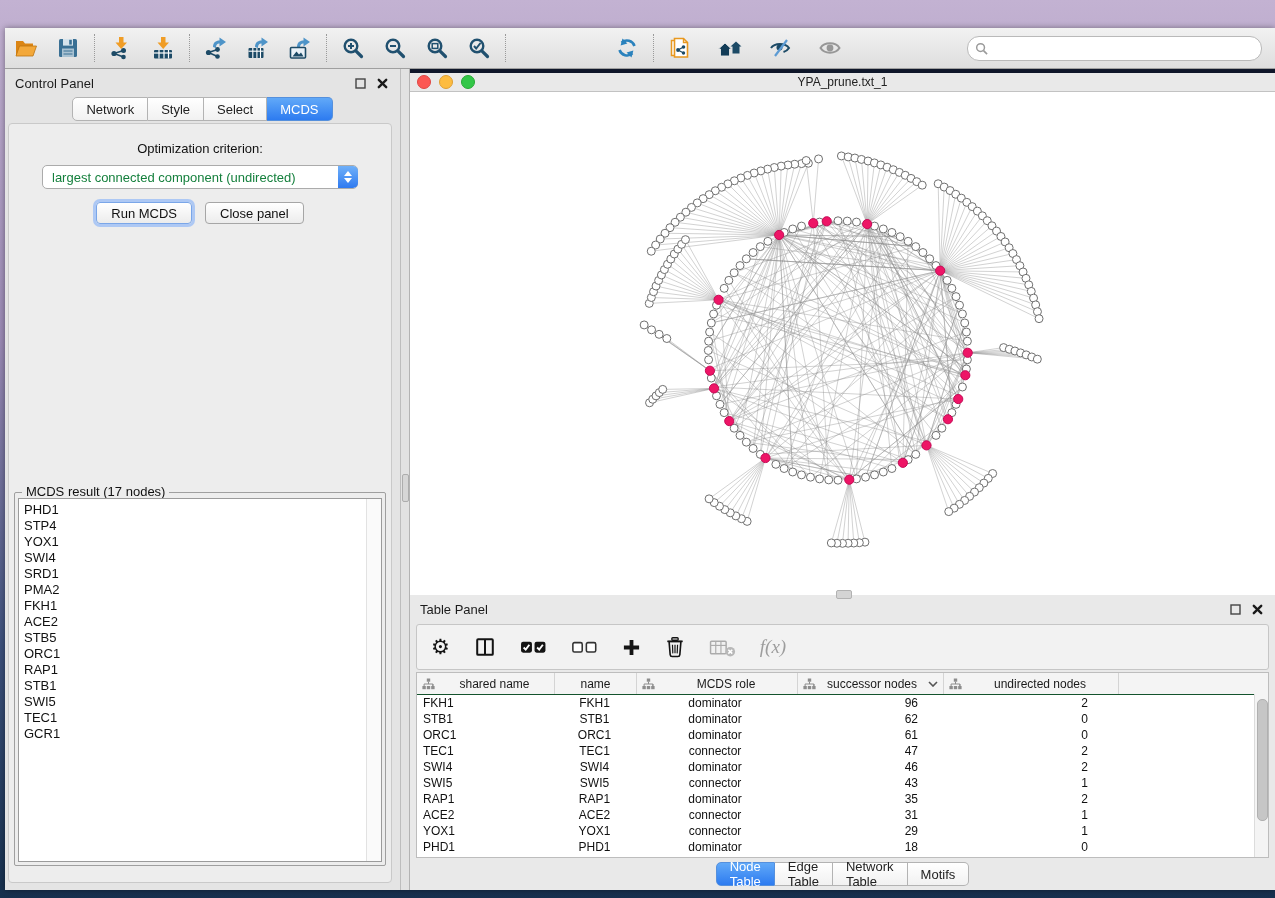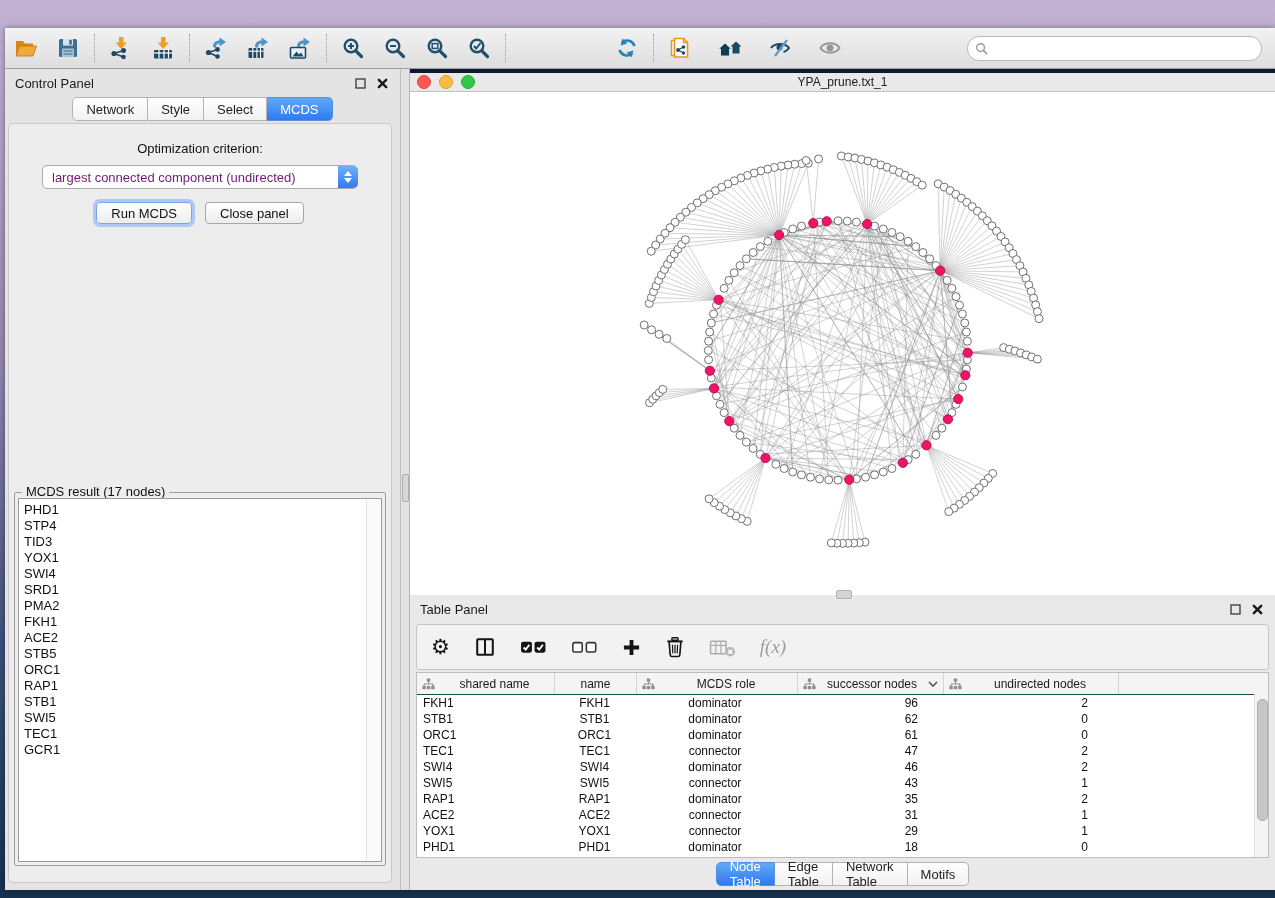--- a/index.html
+++ b/index.html
@@ -30,21 +30,21 @@
   .seg-tab{font-size:13px;color:#222;background:linear-gradient(#ffffff,#f1f1f1);
     border:1px solid #b3b3b3;border-left-width:0;padding:0 13px;display:flex;align-items:center;cursor:pointer;}
   .seg-tab:first-child{border-left-width:1px;border-radius:5px 0 0 5px;}
   .seg-tab:last-child{border-radius:0 5px 5px 0;}
   .seg-tab.active{background:linear-gradient(#61a9f8,#2d7bf0);color:#fff;border-color:#5590dd;}
   #cp-inner{flex:1;margin:2px 8px 7px 3px;background:#ededed;border:1px solid #c9c9c9;border-radius:4px;
     display:flex;flex-direction:column;align-items:center;min-height:0;}
   #opt-label{margin-top:17px;font-size:13px;color:#111;}
   #opt-select{margin-top:9px;width:314px;height:22px;background:#fff;border:1px solid #ababab;border-radius:5px;
     display:flex;align-items:center;position:relative;cursor:pointer;}
-  #opt-select .val{flex:1;font-size:13px;color:#701a75;padding-left:9px;white-space:nowrap;}
+  #opt-select .val{flex:1;font-size:13px;color:#15803d;padding-left:9px;white-space:nowrap;}
   #opt-select .stepper{width:20px;height:22px;margin-right:-1px;border-radius:0 5px 5px 0;
     background:linear-gradient(#6fb0f9,#2f7af0);display:flex;flex-direction:column;align-items:center;justify-content:center;gap:2px;}
   #opt-select .stepper i{width:0;height:0;border-left:4px solid transparent;border-right:4px solid transparent;}
   #opt-select .stepper i.up{border-bottom:5px solid #fff;}
   #opt-select .stepper i.down{border-top:5px solid #fff;}
   .mac-btn{height:22px;padding:0 14px;font:13px "Liberation Sans",sans-serif;color:#111;
     background:linear-gradient(#ffffff,#ececec);border:1px solid #a6a6a6;border-radius:4px;cursor:pointer;text-align:right;}
   #btn-row{margin-top:13px;display:flex;gap:13px;}
   #run-btn{border-color:#7aa6e8;box-shadow:0 0 0 3px rgba(120,170,250,.55);}
   #mcds-group{margin-top:auto;margin-bottom:16px;width:370px;height:372px;border:1px solid #9f9f9f;
@@ -310,21 +310,20 @@
         <div id="btn-row">
           <button class="mac-btn" id="run-btn">Run MCDS</button>
           <button class="mac-btn">Close panel</button>
         </div>
         <div id="mcds-group">
           <span class="legend">MCDS result (17 nodes)</span>
           <div id="mcds-list">
             <div id="mcds-items">
                   <div>PHD1</div>
                   <div>STP4</div>
-                  <div>TID3</div>
                   <div>YOX1</div>
                   <div>SWI4</div>
                   <div>SRD1</div>
                   <div>PMA2</div>
                   <div>FKH1</div>
                   <div>ACE2</div>
                   <div>STB5</div>
                   <div>ORC1</div>
                   <div>RAP1</div>
                   <div>STB1</div>

